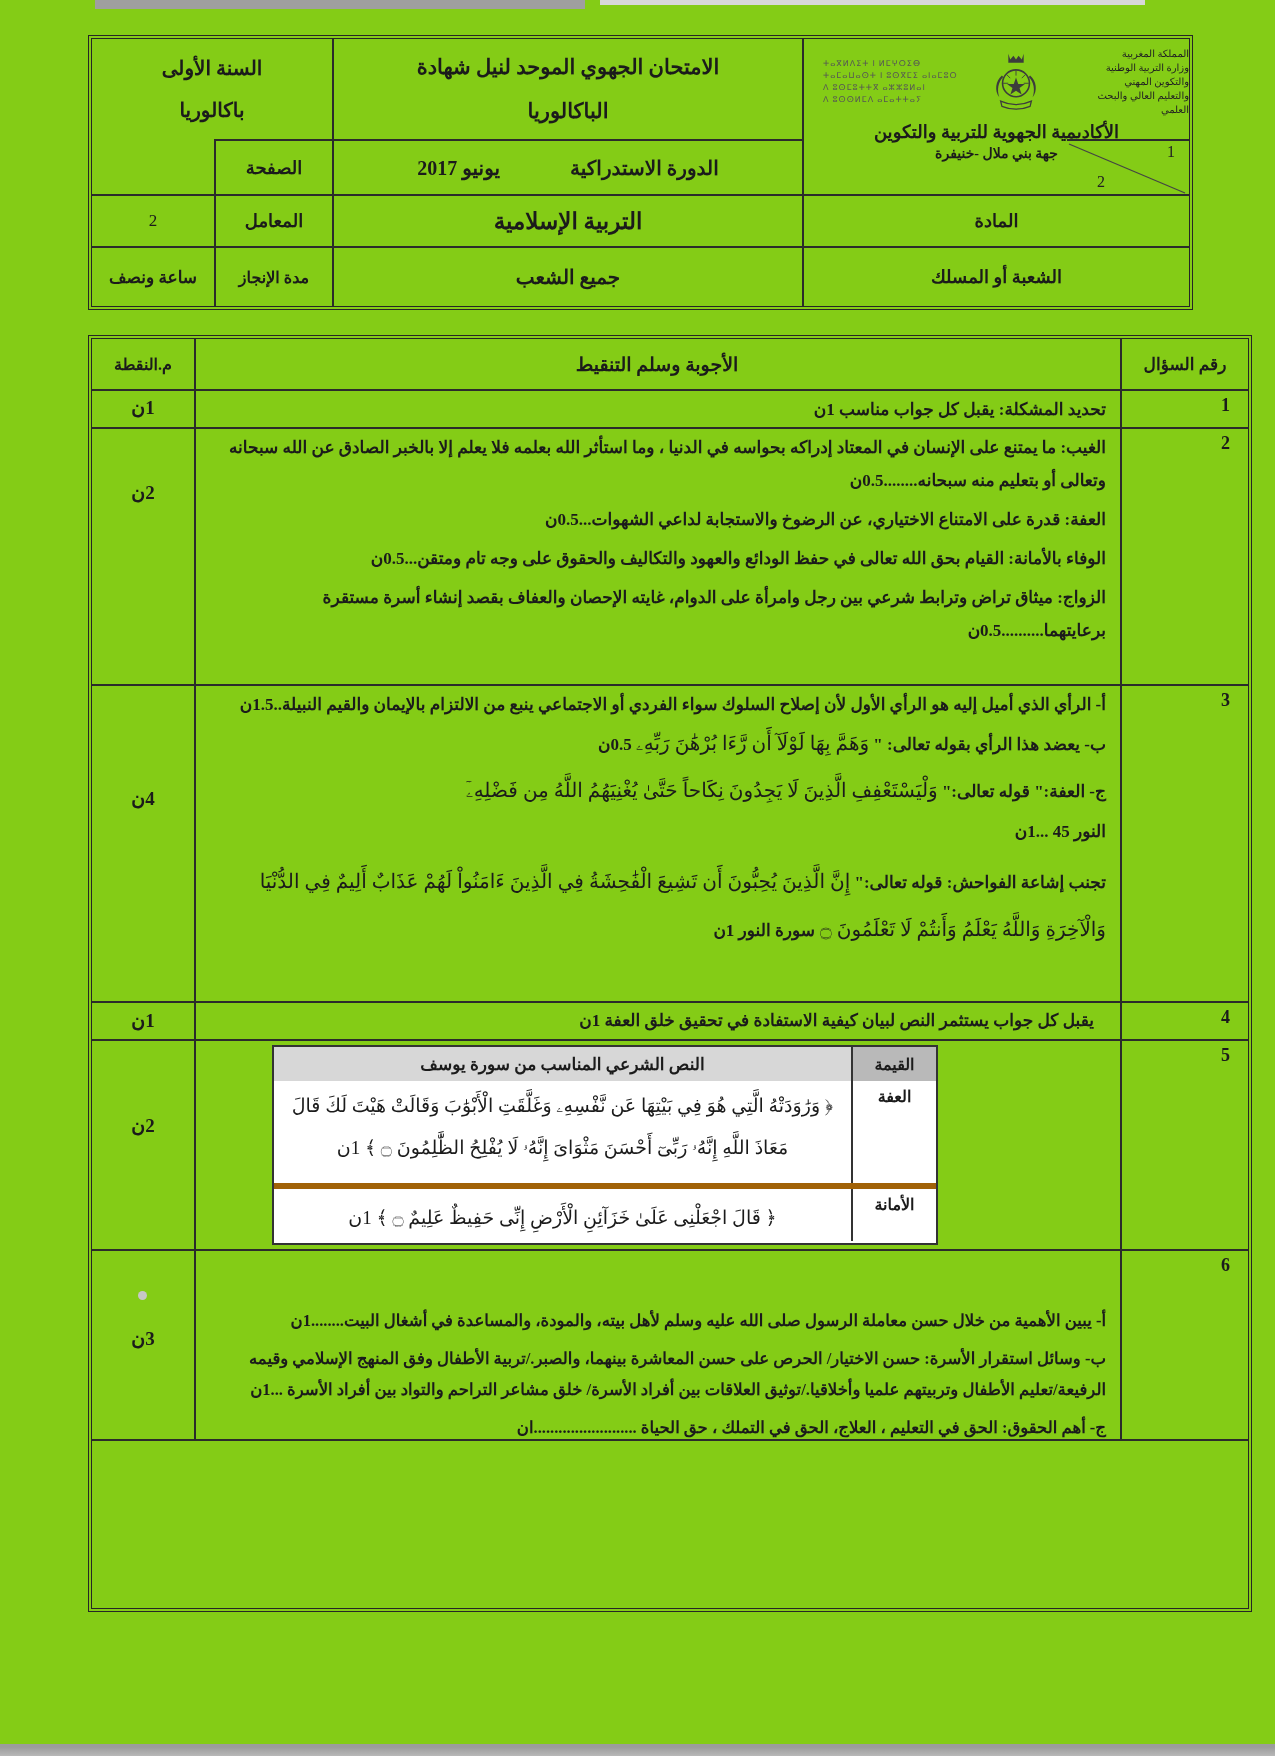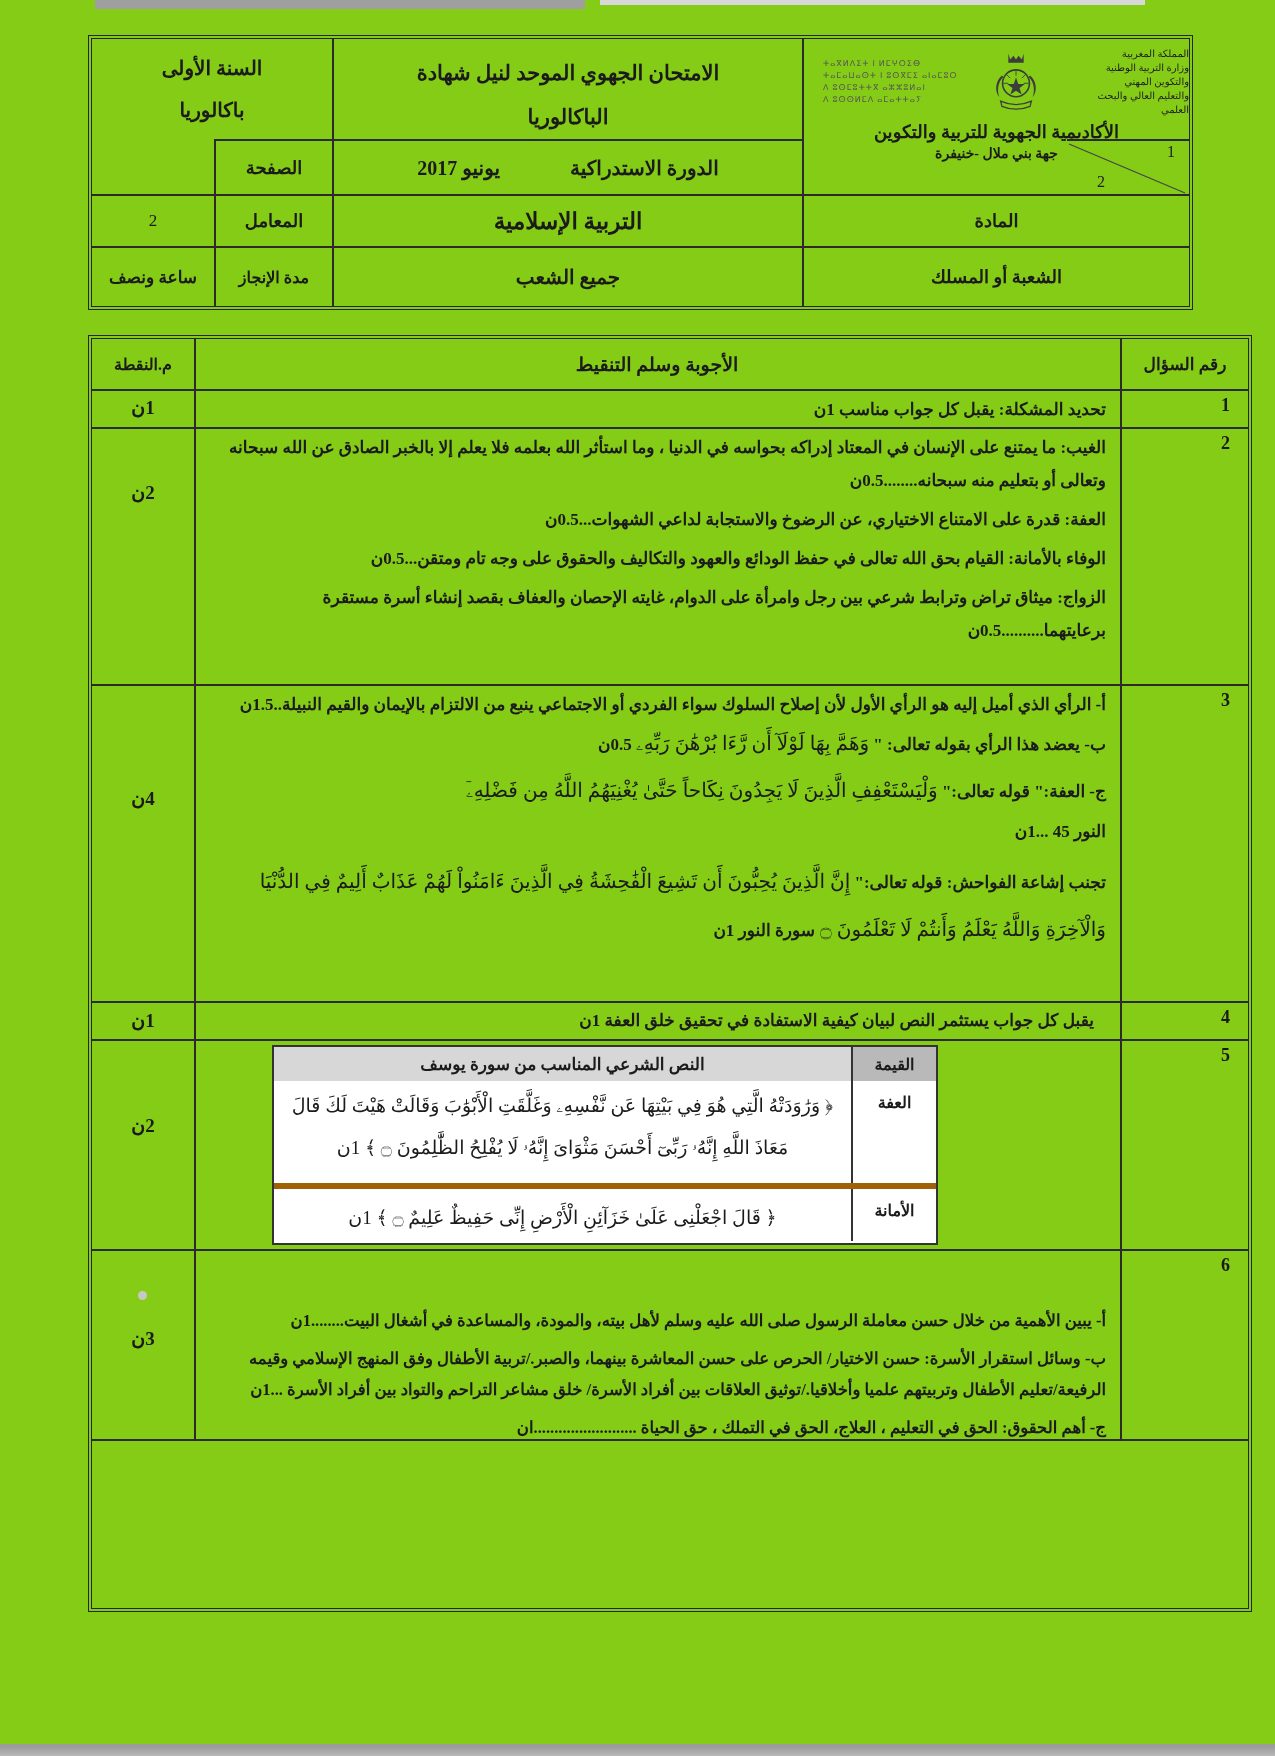--- a/index.html
+++ b/index.html
@@ -56,39 +56,39 @@
   .sub{position:absolute;border:2px solid #333;box-sizing:border-box;background:#fff;}
   .subrow{display:flex;flex-direction:row;box-sizing:border-box;}
   .subval{width:85px;flex:0 0 85px;border-left:2px solid #333;box-sizing:border-box;
     font-weight:700;font-size:16px;text-align:center;}
   .subtxt{flex:1;box-sizing:border-box;}
   .subhead .subval{background:#b9b9b9;display:flex;align-items:center;justify-content:center;}
   .subhead .subtxt{background:#d7d7d7;display:flex;align-items:center;justify-content:center;
     font-weight:700;font-size:17px;}
   .subr2{border-top:6px solid #a16207;}
   .subquran{font-size:19px;line-height:42px;text-align:center;padding:4px 8px;}
-  .subvaltop{display:block;padding-top:12px;}
+  .subvaltop{display:block;padding-top:6px;}
 </style>
 </head>
 <body>
 
 <div class="page">
 
   <div class="scan-top"></div>
   <div class="scan-top2"></div>
   <div class="scan-bottom"></div>
 
   <div class="hdr">
 
     <div class="hcell lvl" style="left:0;top:0;width:240px;height:100px;">
       <span>السنة الأولى</span>
       <span>باكالوريا</span>
     </div>
 
-    <div class="hcell bl examtitle" style="left:240px;top:0;width:470px;height:100px;justify-content:flex-end;">
+    <div class="hcell bl examtitle" style="left:240px;top:0;width:470px;height:100px;">
       <span>الامتحان الجهوي الموحد لنيل شهادة</span>
       <span>الباكالوريا</span>
     </div>
 
     <div class="hcell bl ministry" style="left:710px;top:0;width:387px;height:155px;">
       <div class="minrow">
         <div class="min-ar">
           <div>المملكة المغربية</div>
           <div>وزارة التربية الوطنية</div>
           <div>والتكوين المهني</div>

